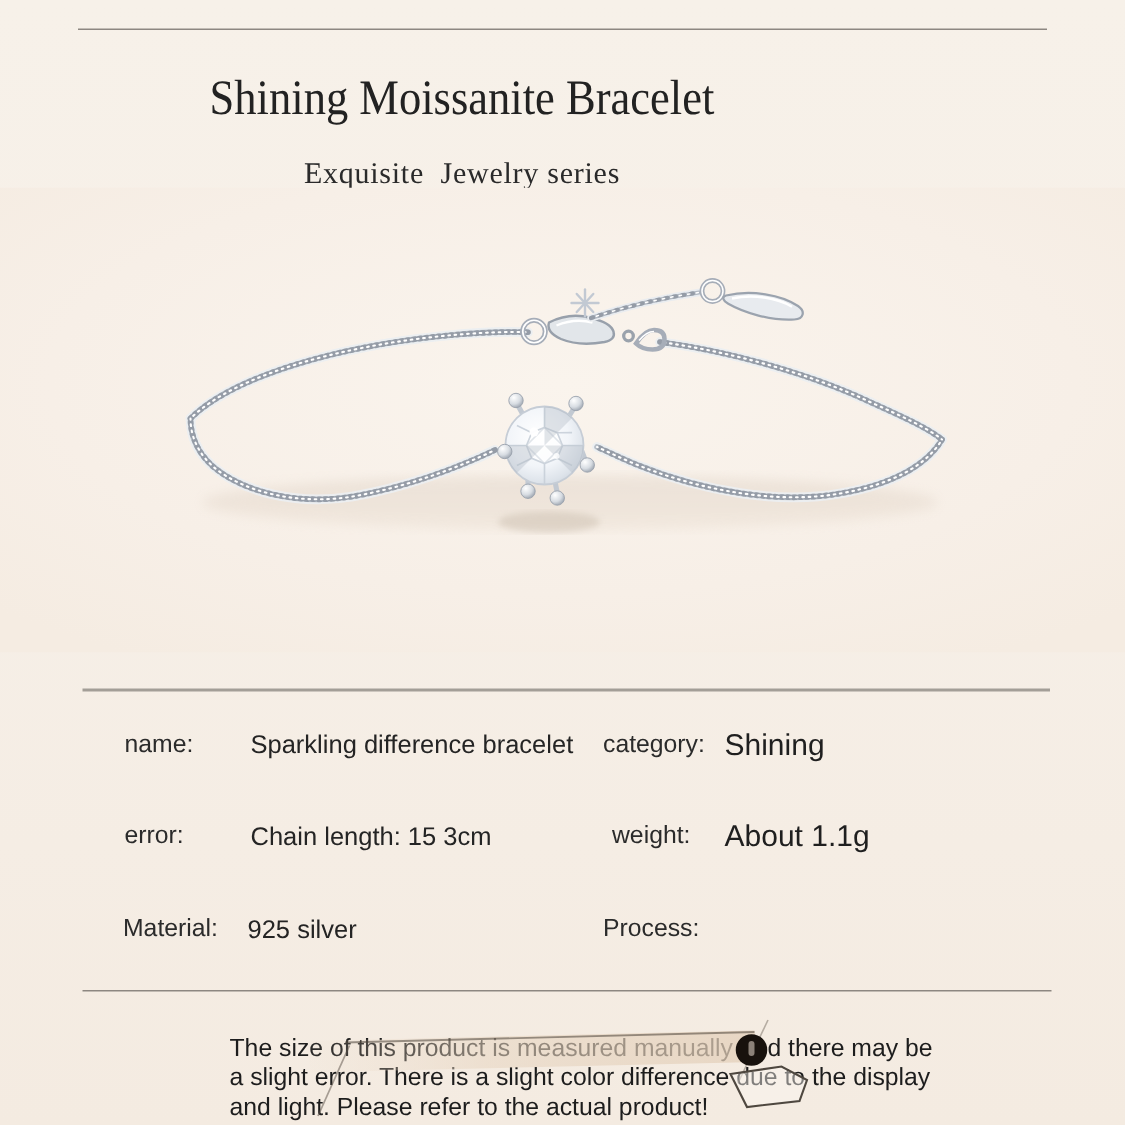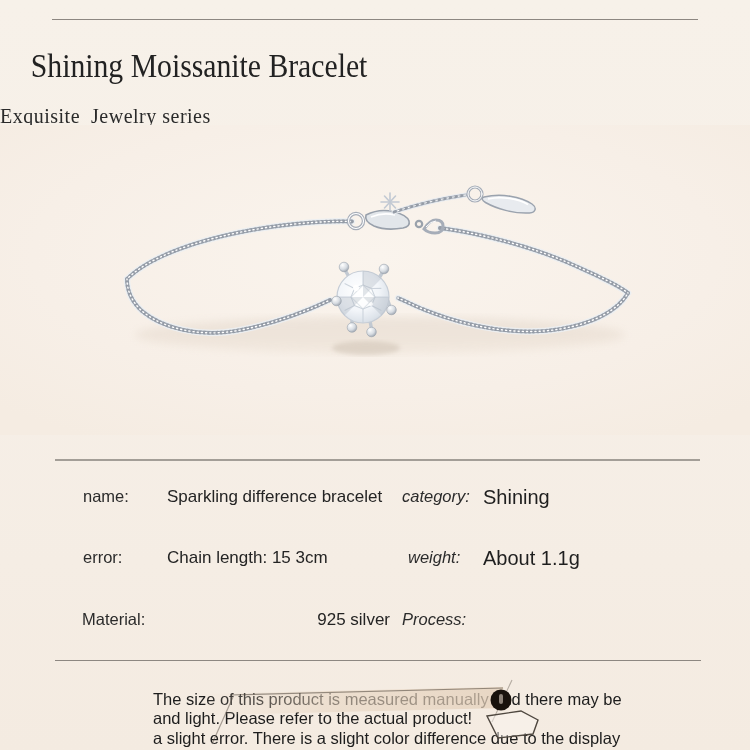--- a/index.html
+++ b/index.html
@@ -9,21 +9,21 @@
     background:linear-gradient(180deg,#f7f1e9 0%,#f6efe7 50%,#f4ebe1 100%);
     font-family:"Liberation Sans",sans-serif;
     color:#232323;
     overflow:hidden;
   }
   .hairline{position:absolute;background:#8d8781;}
   .hairline.top{left:52px;top:19px;width:646px;height:1px;}
   .divider-mid{position:absolute;left:55px;top:459px;width:645px;height:2px;background:#a39e97;}
   .divider-bottom{position:absolute;left:55px;top:660px;width:646px;height:1px;background:#8d8781;}
 
-  .header{position:absolute;left:0;top:48px;width:616px;}
+  .header{position:absolute;left:0;top:48px;width:616px;text-align:center;}
   .title{
     font-family:"Liberation Serif",serif;
     font-size:33px;line-height:36px;color:#222;
     transform:scaleX(0.9);transform-origin:center;
     white-space:pre;
   }
   .subtitle{
     font-family:"Liberation Serif",serif;
     font-size:20px;line-height:24px;color:#2a2a2a;
     margin-top:20px;white-space:pre;letter-spacing:0.5px;
@@ -31,21 +31,21 @@
 
   .photo{position:absolute;left:0;top:125px;width:750px;height:310px;}
 
   .spec-row{position:absolute;left:0;width:750px;height:48px;}
   .spec-row .cell{position:absolute;top:0;}
   .lbl{font-size:16.5px;line-height:20px;color:#2b2b2b;}
   .val-left{font-size:17px;line-height:21px;color:#242424;width:225px;}
   .val-right{font-size:20px;line-height:22px;color:#1f1f1f;}
   .c-lbl-l{left:83px;}
   .c-val-l{left:167px;}
-  .c-lbl-r{left:402px;font-style:italic;}
+  .c-lbl-r{left:402px;}
   .c-val-r{left:483px;}
   .row-1{top:486px;}
   .row-2{top:547px;}
   .row-3{top:609px;}
 
   .disclaimer{
     position:absolute;left:153px;top:690px;width:470px;
     font-size:16.5px;line-height:19.4px;color:#1d1d1d;
     z-index:2;
   }
@@ -199,30 +199,30 @@
     <div class="cell val-right c-val-r">Shining</div>
   </div>
   <div class="spec-row row-2">
     <div class="cell lbl c-lbl-l">error:</div>
     <div class="cell val-left c-val-l">Chain length: 15 3cm</div>
     <div class="cell lbl c-lbl-r" style="left:408px;">weight:</div>
     <div class="cell val-right c-val-r">About 1.1g</div>
   </div>
   <div class="spec-row row-3">
     <div class="cell lbl c-lbl-l" style="left:82px;">Material:</div>
-    <div class="cell val-left c-val-l" style="left:165px;text-align:right;">925 silver</div>
+    <div class="cell val-left c-val-l" style="left:165px;">925 silver</div>
     <div class="cell lbl c-lbl-r">Process:</div>
   </div>
 
   <div class="divider-bottom"></div>
 
   <div class="disclaimer">
     <div>The size of this product is measured manually and there may be</div>
+    <div>a slight error. There is a slight color difference due to the display</div>
     <div>and light. Please refer to the actual product!</div>
-    <div>a slight error. There is a slight color difference due to the display</div>
   </div>
 
   <svg class="watermark" viewBox="0 0 750 750" aria-hidden="true">
     <defs>
       <linearGradient id="ribbonGrad" x1="0" y1="0" x2="1" y2="0">
         <stop offset="0%" stop-color="#ead9c6" stop-opacity="0.05"></stop>
         <stop offset="40%" stop-color="#e7d5c1" stop-opacity="0.55"></stop>
         <stop offset="100%" stop-color="#e3cfb9" stop-opacity="0.75"></stop>
       </linearGradient>
     </defs>

